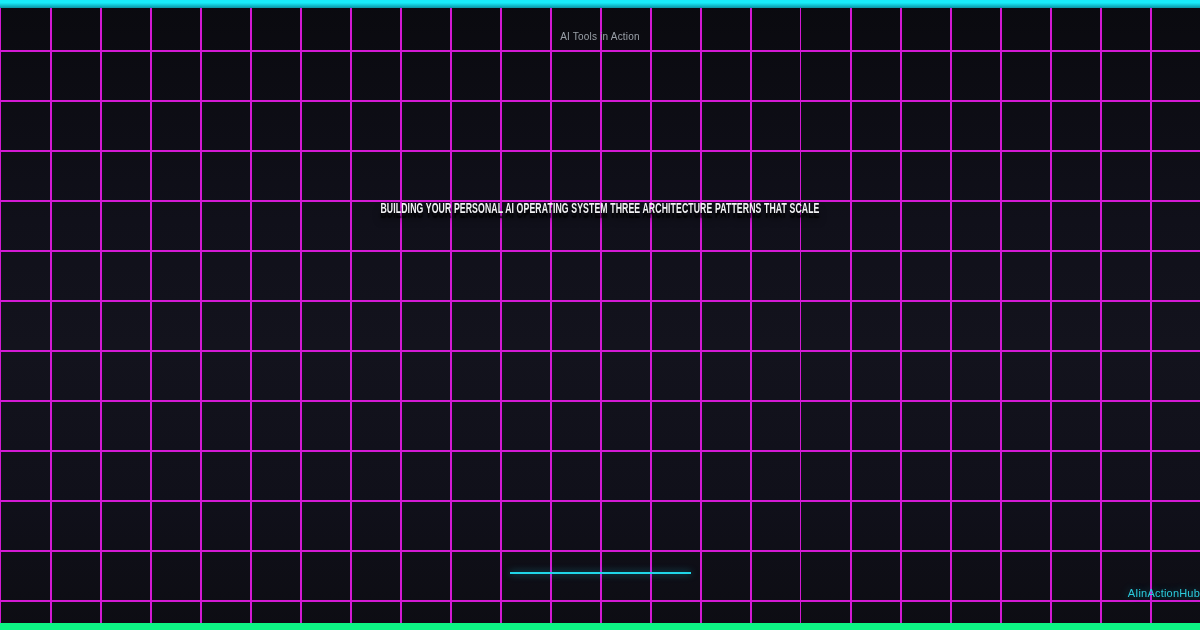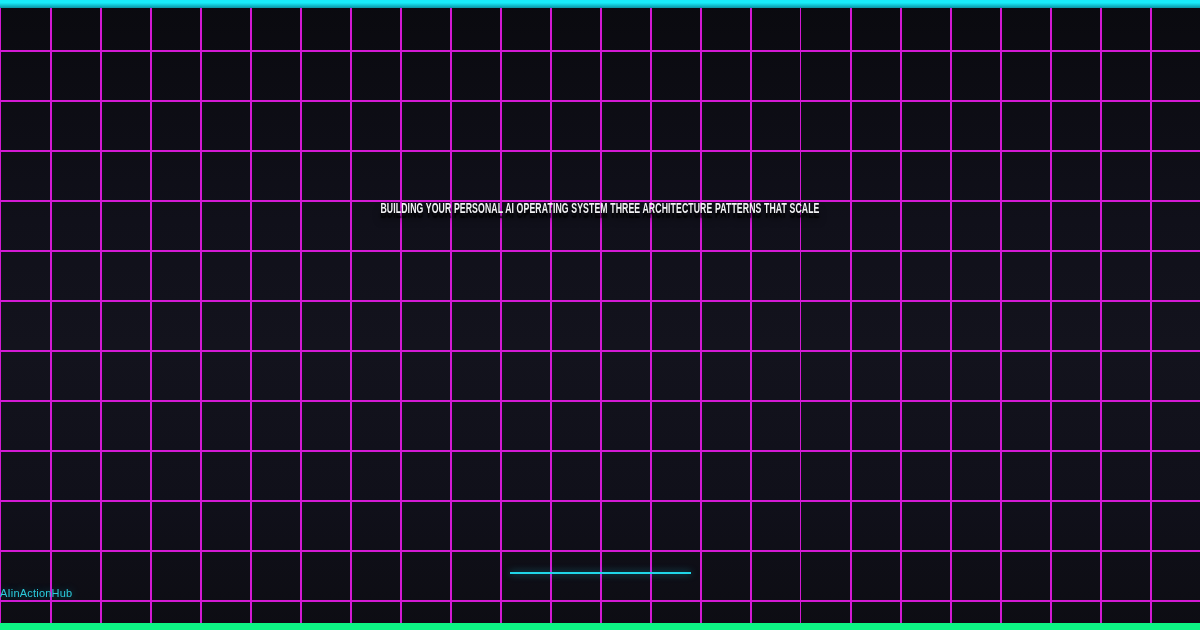--- a/index.html
+++ b/index.html
@@ -52,28 +52,29 @@
     transform:scaleX(0.62);
     text-shadow:0 5px 2px rgba(0,0,0,.92),0 7px 9px rgba(0,0,0,.55);
   }
   .divider{
     position:absolute;top:572px;left:510px;width:181px;height:2px;z-index:2;
     background:var(--divider-color);
     box-shadow:0 0 7px rgba(34,211,238,.55);
   }
   .brand{
     position:absolute;top:587px;left:0;width:100%;z-index:2;
-    text-align:left;font-size:11px;letter-spacing:.2px;
+    text-align:right;font-size:11px;letter-spacing:.2px;
     color:var(--brand-color);
     text-shadow:0 0 8px rgba(43,203,220,.4);
   }
 </style>
 </head>
 <body>
 
 <div class="card">
   <div class="grid-bg"></div>
   <div class="bar-top"></div>
+  <div class="eyebrow">AI Tools in Action</div>
   <h1 class="title">BUILDING YOUR PERSONAL AI OPERATING SYSTEM THREE ARCHITECTURE PATTERNS THAT SCALE</h1>
   <div class="divider"></div>
   <div class="brand">AIinActionHub</div>
   <div class="bar-bottom"></div>
 </div>
 
 </body></html>

